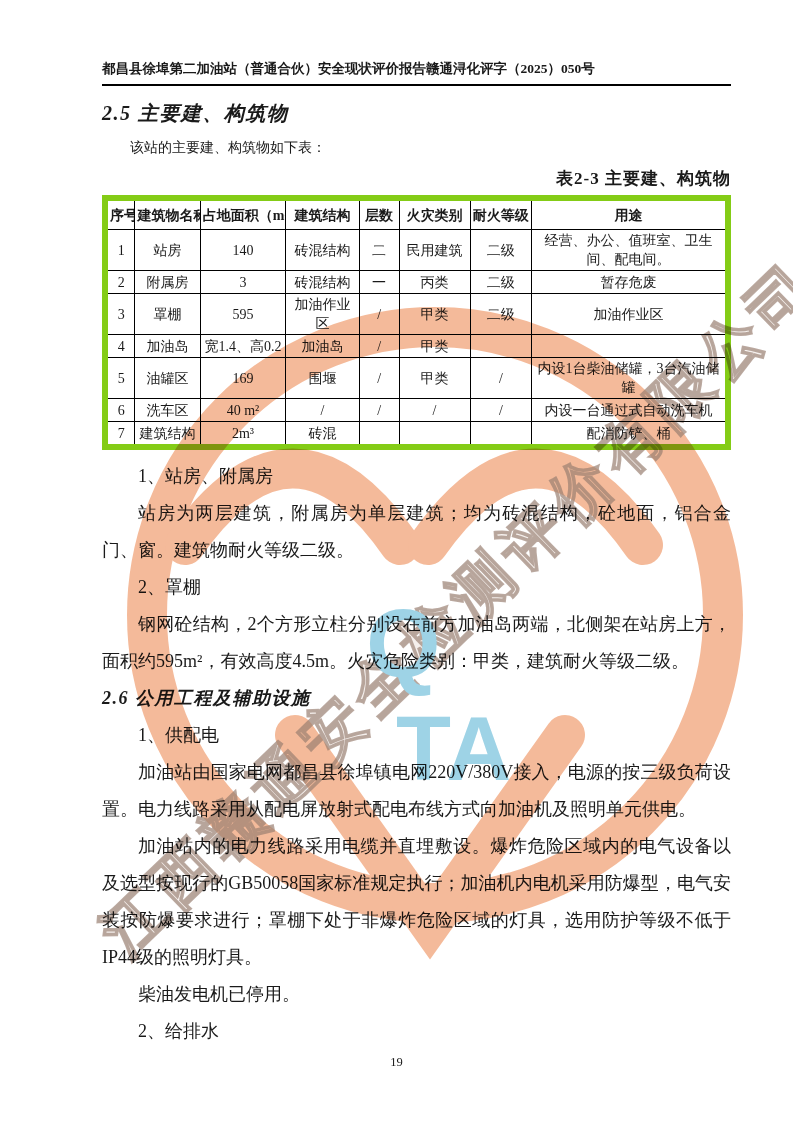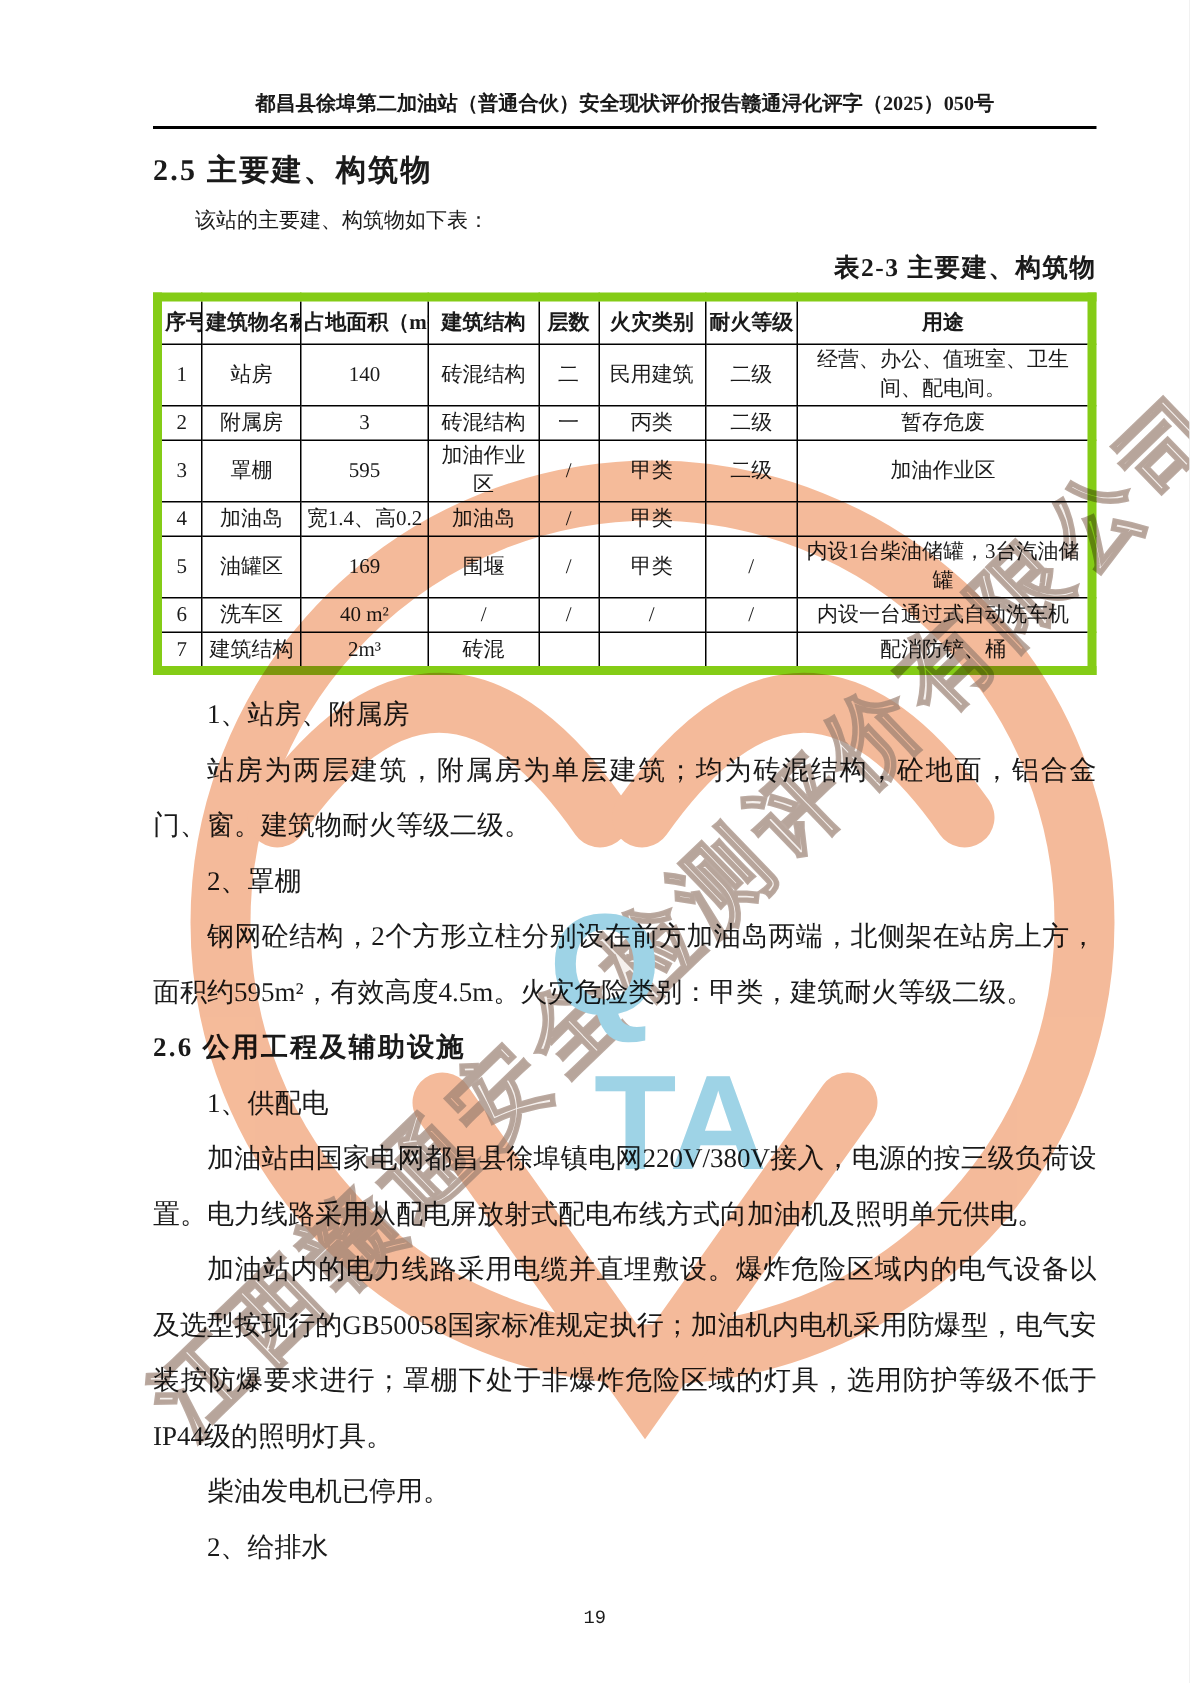--- a/index.html
+++ b/index.html
@@ -4,46 +4,47 @@
 <style>
   html,body{margin:0;padding:0;background:#e8e8e8;}
   .page{
     position:relative;width:793px;height:1122px;margin:0 auto;
     background:#ffffff;overflow:hidden;
     font-family:"Liberation Serif","DejaVu Serif",serif;color:#1a1a1a;
   }
   .content{position:absolute;inset:0;padding:60px 62px 0 102px;z-index:1;}
   
   .header{
-    display:flex;justify-content:center;align-items:flex-end;
+    display:flex;justify-content:flex-start;align-items:flex-end;
     font-size:13.5px;font-weight:bold;
     border-bottom:2.5px solid #000;padding-bottom:6px;
   }
   
   .p-h2, .h25{
     font-size:20px;font-weight:bold;letter-spacing:1.5px;
     margin:14px 0 4px 0;
+    font-style:italic;
   }
   .intro{font-size:14px;text-indent:2em;margin:6px 0 4px 0;line-height:30px;}
   .caption{text-align:right;font-weight:bold;font-size:17px;margin:4px 0 5px 0;letter-spacing:1px;}
   
   table{width:100%;border-collapse:collapse;border:6px solid #84cc16;table-layout:fixed;}
   th,td{border:1px solid #000;text-align:center;vertical-align:middle;
         padding:1px 2px;font-size:14px;line-height:19px;overflow:hidden;}
   th{font-weight:bold;white-space:nowrap;height:26px;}
   td{height:20px;}
   
   .paras{margin-top:8px;}
   .paras p{margin:0;font-size:18px;line-height:37px;}
   .p-item{text-indent:2em;}
   .p-body{text-indent:2em;text-align:justify;}
   .p-h2{line-height:40px;}
   .pageno{
-    position:absolute;left:0;right:0;bottom:36px;text-align:center;
-    font-size:12.5px;color:#1a1a1a;z-index:1;font-family:Liberation Mono, monospace;
+    position:absolute;left:0;right:0;bottom:52px;text-align:center;
+    font-size:12.5px;color:#1a1a1a;z-index:1;
   }
   
   .wm{position:absolute;inset:0;z-index:5;pointer-events:none;mix-blend-mode:multiply;}
   .wm-company{
     position:absolute;left:112px;top:902px;white-space:nowrap;
     font-size:62px;font-weight:bold;letter-spacing:7px;
     font-family:"Liberation Sans","DejaVu Sans",sans-serif;
     transform:rotate(-44deg);transform-origin:0 50%;
     color:rgba(190,160,140,0.16);
     -webkit-text-stroke:1.7px rgba(150,125,110,0.65);

